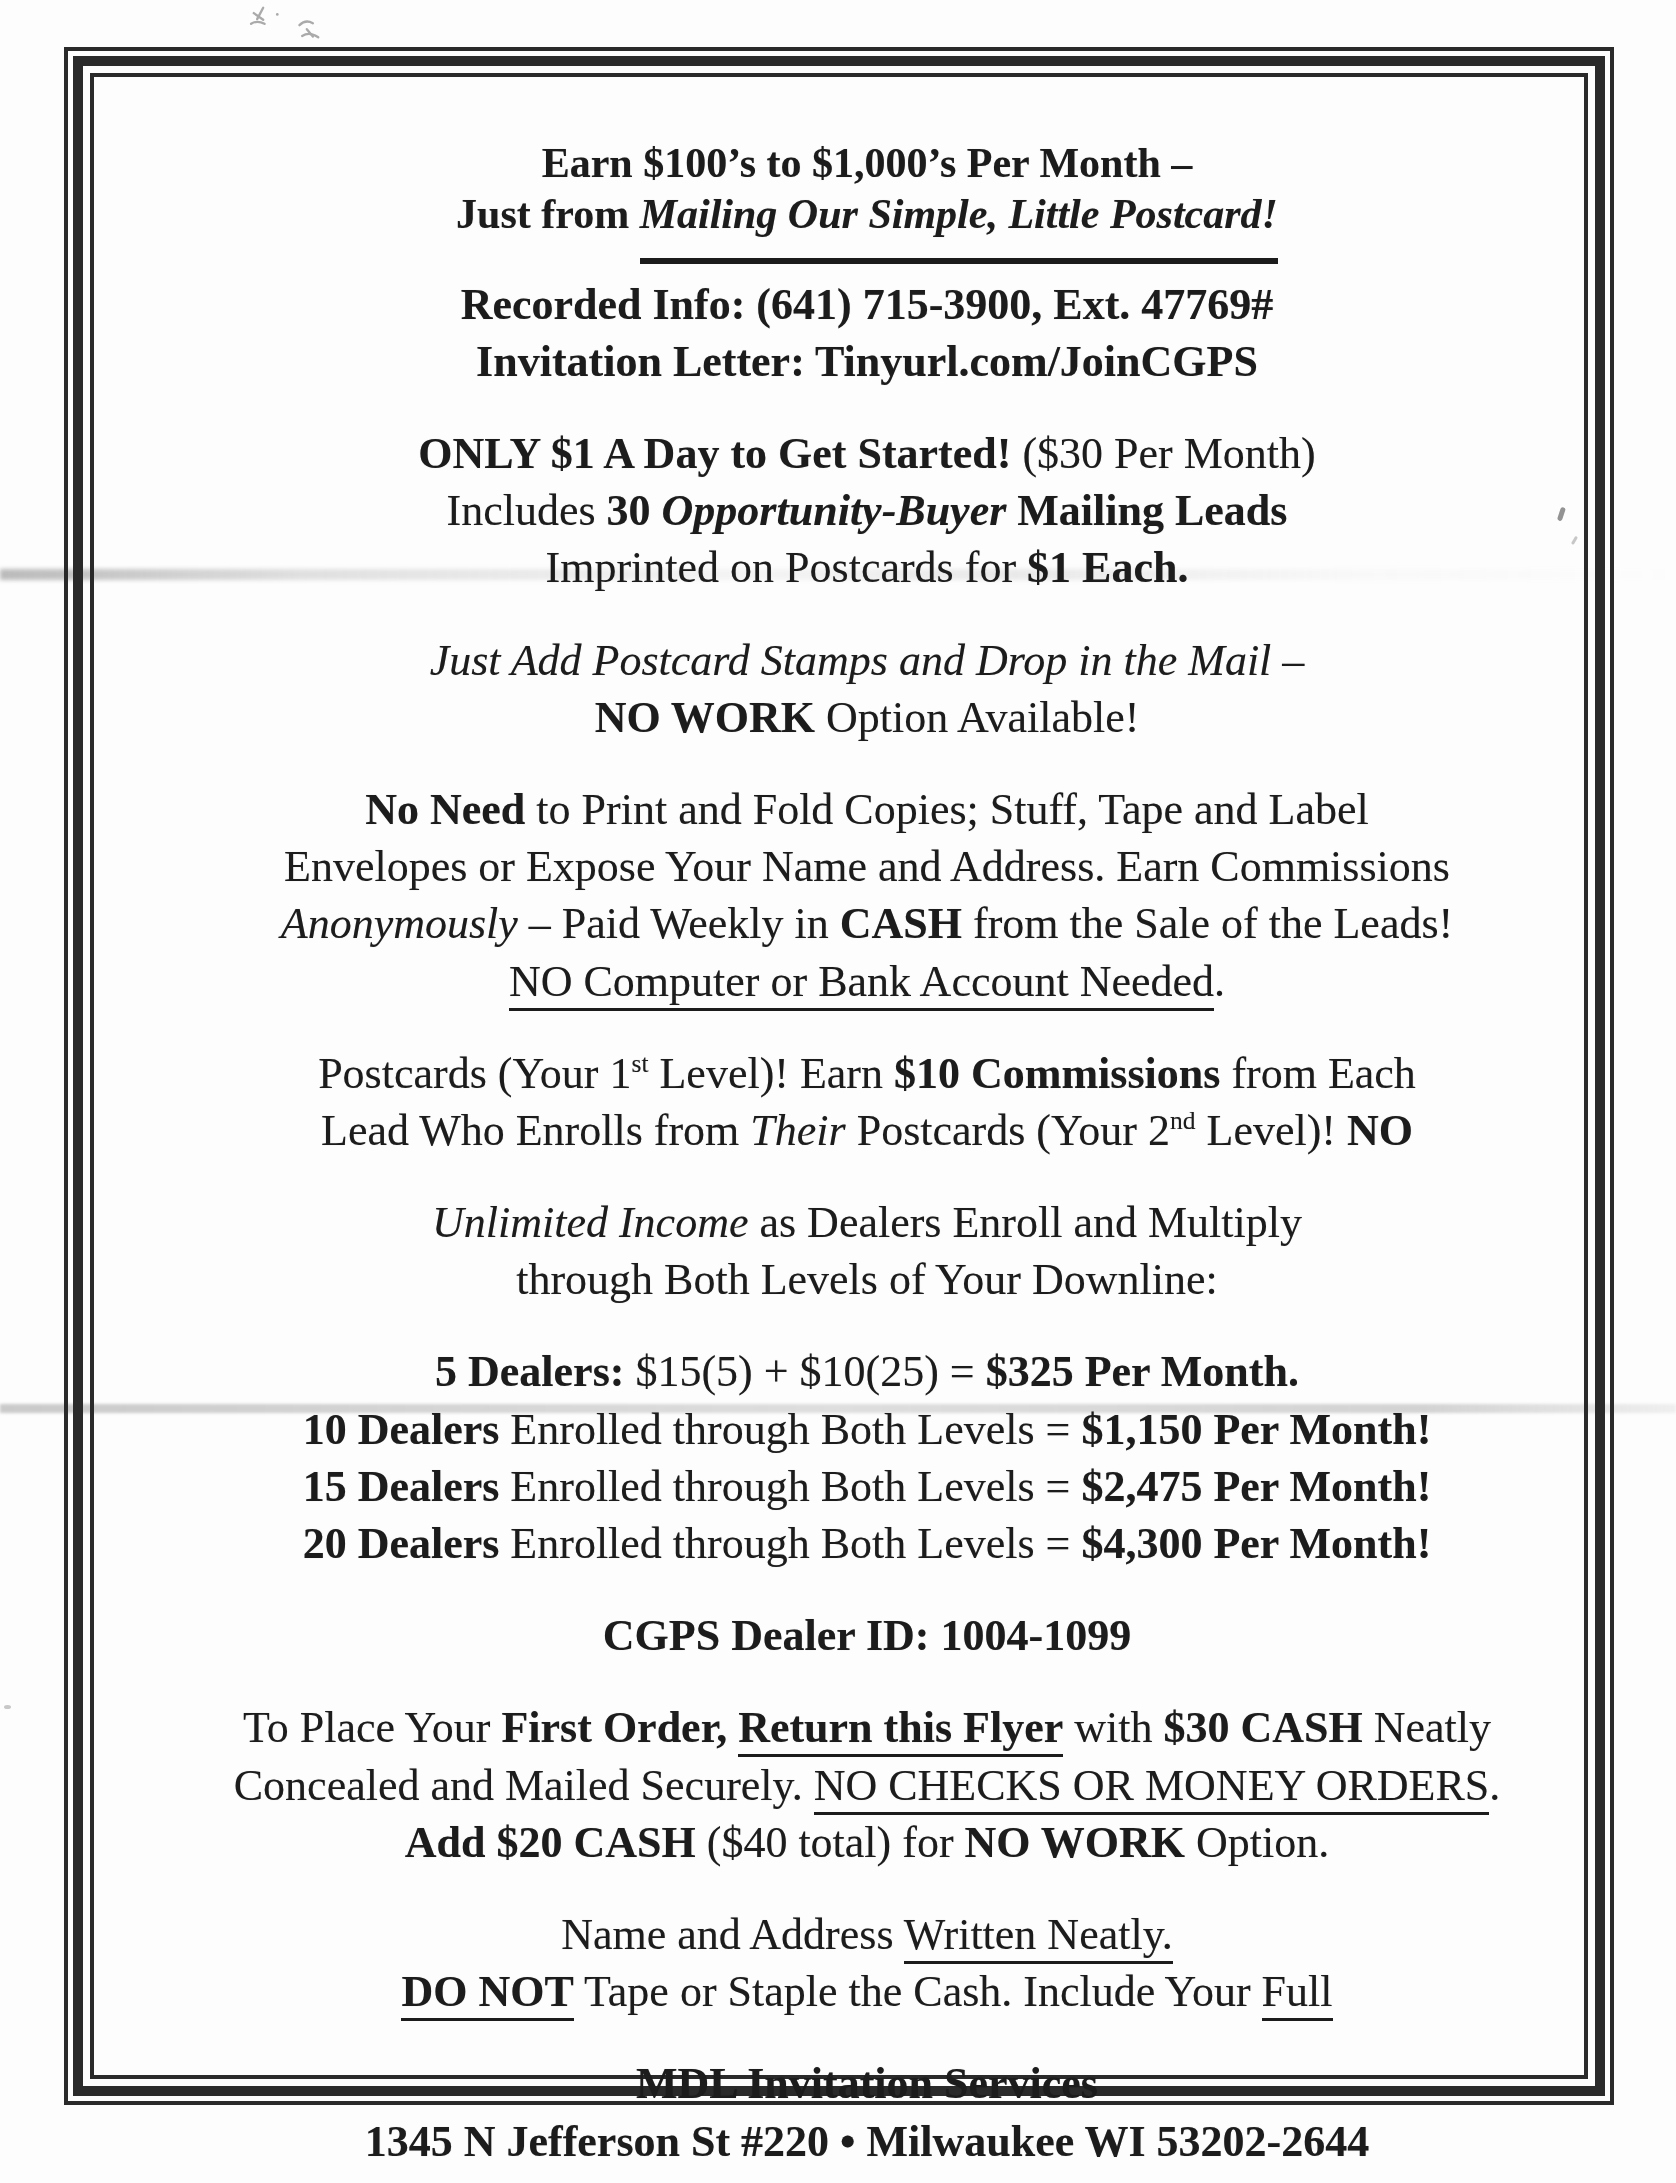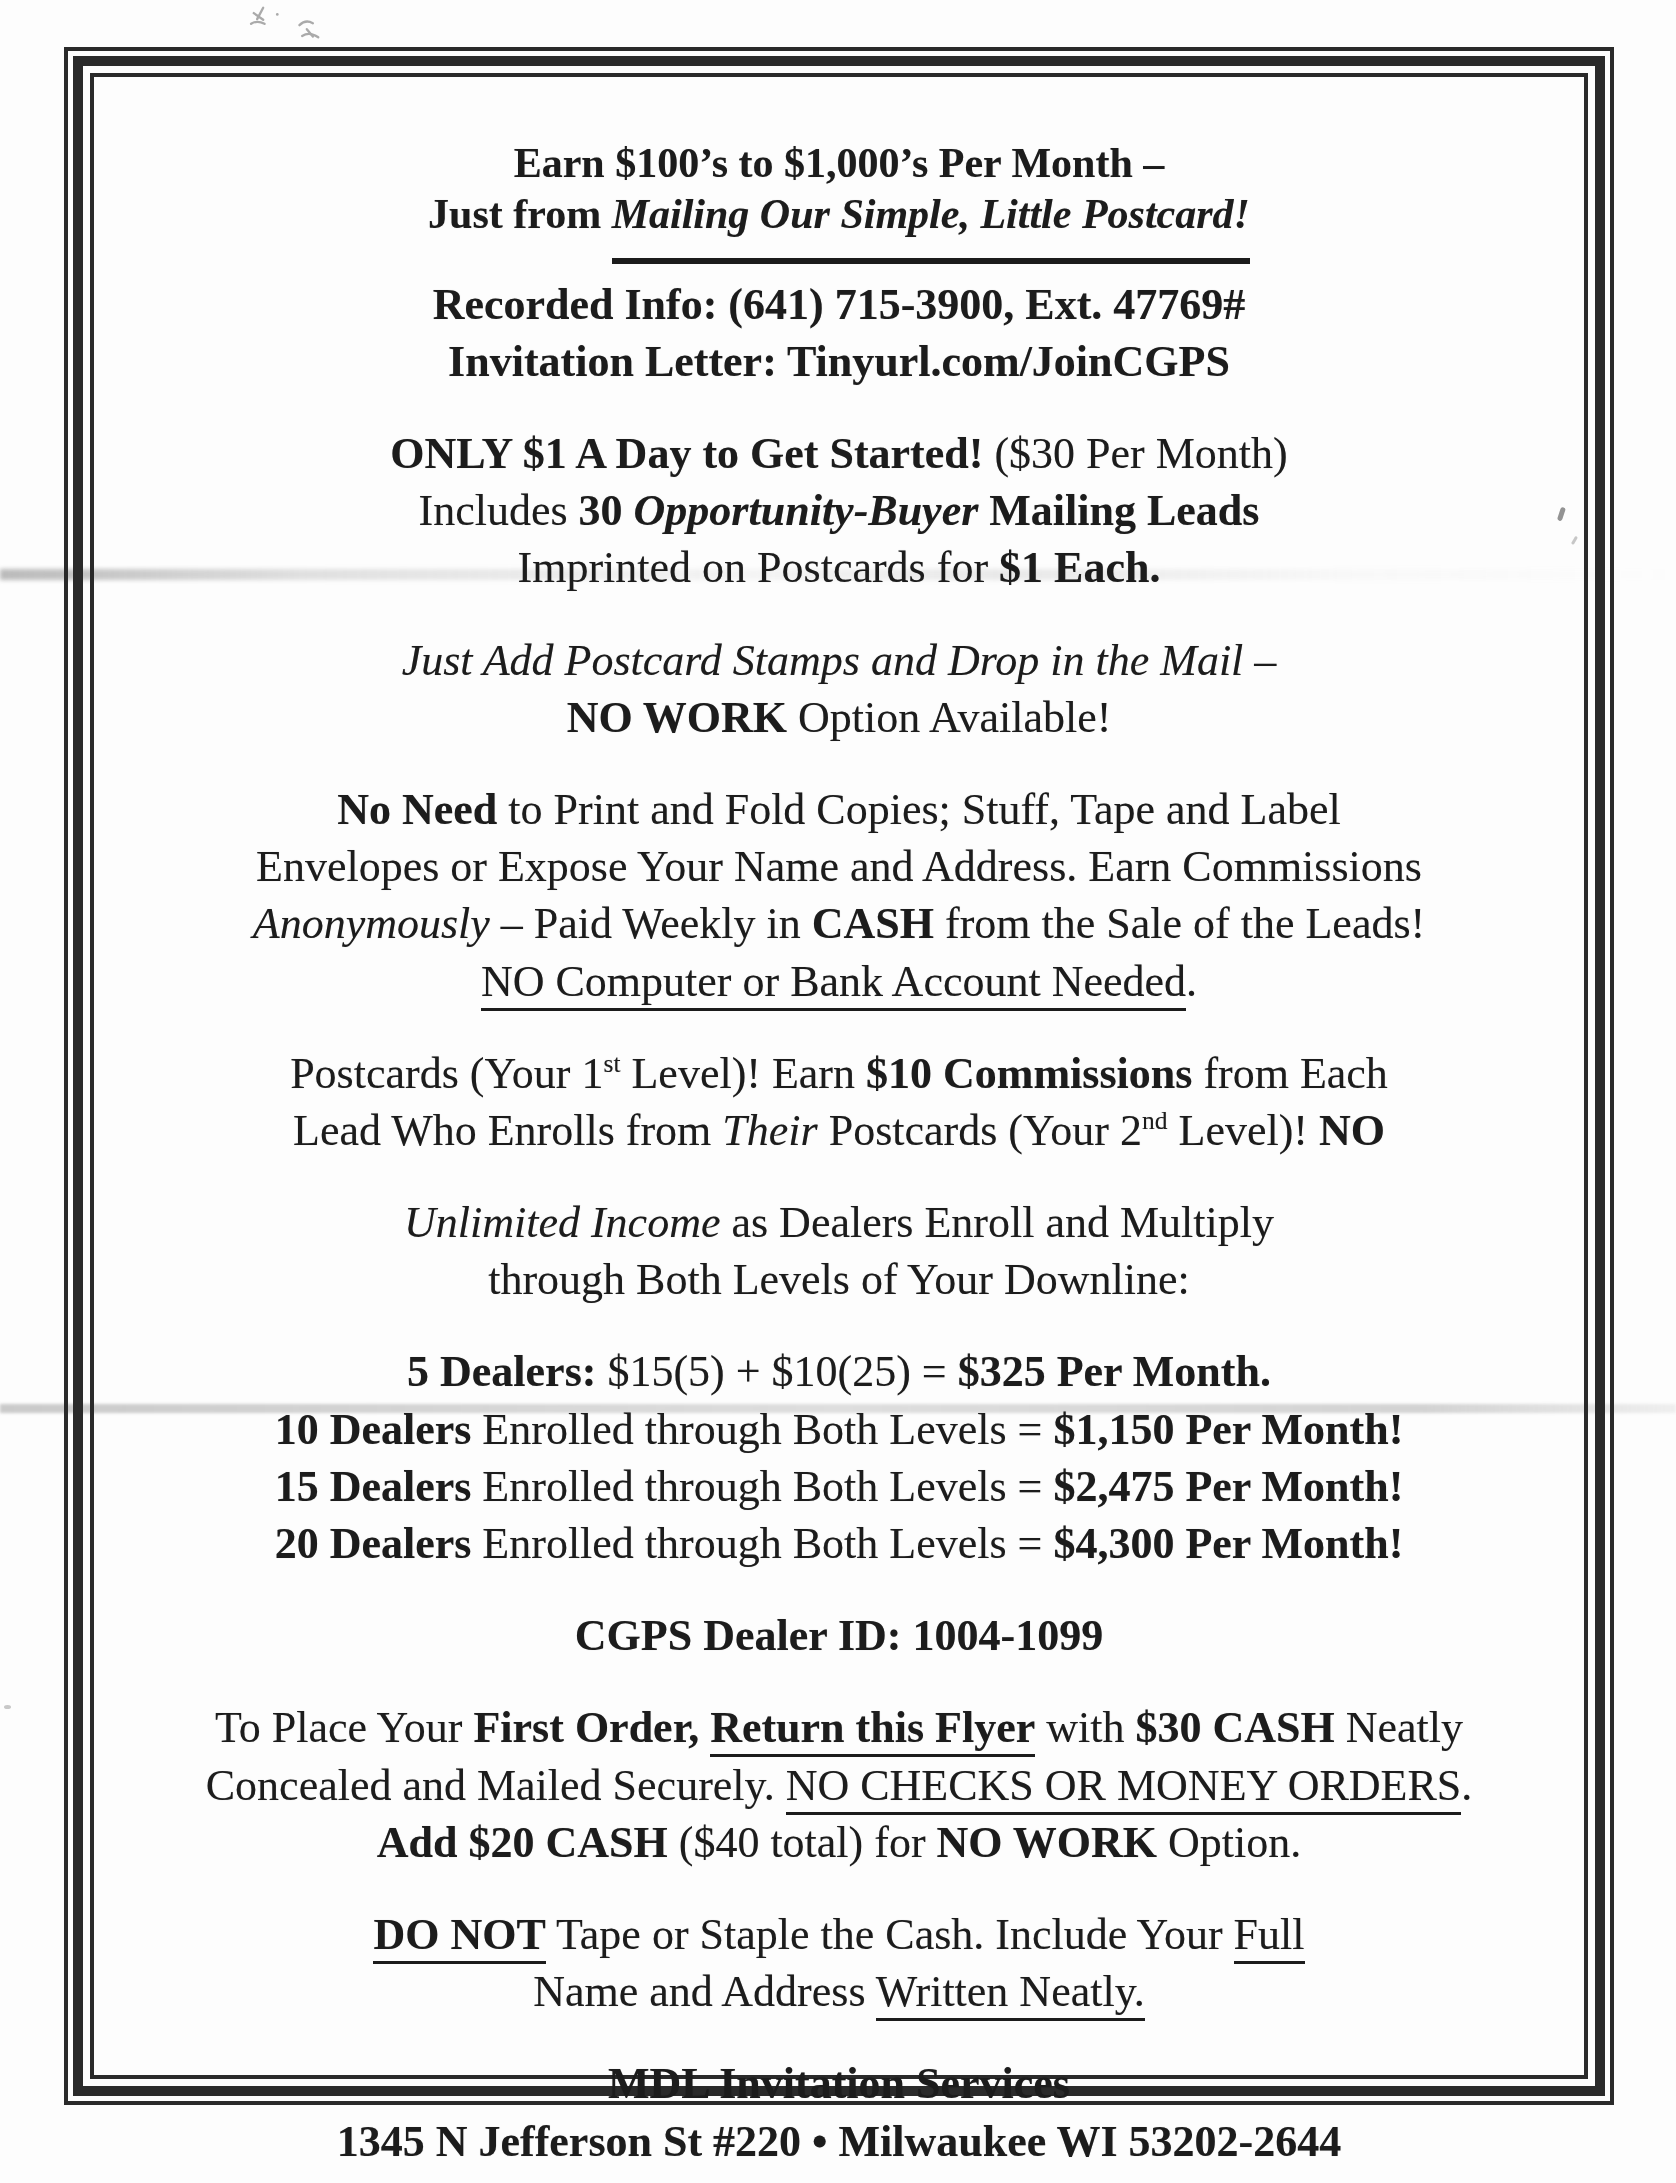--- a/index.html
+++ b/index.html
@@ -13,20 +13,21 @@
   .frame-outer{
     position:absolute;left:64px;top:47px;width:1550px;height:2058px;
     box-sizing:border-box;border:4.7px solid var(--border,#2a2a2a);padding:5.4px;
   }
   .frame-mid{width:100%;height:100%;box-sizing:border-box;border:10px solid var(--border,#2a2a2a);padding:6.8px;}
   .frame-inner{width:100%;height:100%;box-sizing:border-box;border:4.7px solid var(--border,#2a2a2a);}
   .content{
     box-sizing:border-box;width:100%;height:100%;
     padding:61px 27px 0 27px;text-align:center;
     text-shadow:0 0 0.7px rgba(25,25,25,.38);
+    margin-left:28px;
   }
   .para{margin:0 0 35px;font-size:44px;line-height:1.3;}
   .para.heading{font-size:42px;line-height:1.22;}
   .para:last-child{margin-bottom:0;}
   .line{display:block;white-space:nowrap;}
   .run{}
   .b{font-weight:700;}
   .i{font-style:italic;}
   .u{border-bottom:3.4px solid currentColor;padding-bottom:2px;}
   .heading .u{border-bottom-width:6px;padding-bottom:21px;}
@@ -117,22 +118,22 @@
             </p>
             <p class="para">
               <span class="line"><span class="run b">CGPS Dealer ID: 1004-1099</span></span>
             </p>
             <p class="para">
               <span class="line"><span class="run">To Place Your </span><span class="run b">First Order, </span><span class="run b u">Return this Flyer</span><span class="run"> with </span><span class="run b">$30 CASH</span><span class="run"> Neatly</span></span>
               <span class="line"><span class="run">Concealed and Mailed Securely. </span><span class="run u">NO CHECKS OR MONEY ORDERS</span><span class="run">.</span></span>
               <span class="line"><span class="run b">Add $20 CASH</span><span class="run"> ($40 total) for </span><span class="run b">NO WORK</span><span class="run"> Option.</span></span>
             </p>
             <p class="para">
+              <span class="line"><span class="run">Name and Address </span><span class="run u">Written Neatly.</span></span>
               <span class="line"><span class="run b u">DO NOT</span><span class="run"> Tape or Staple the Cash. Include Your </span><span class="run u">Full</span></span>
-              <span class="line"><span class="run">Name and Address </span><span class="run u">Written Neatly.</span></span>
             </p>
             <p class="para">
               <span class="line"><span class="run b">MDL Invitation Services</span></span>
               <span class="line"><span class="run b">1345 N Jefferson St #220 • Milwaukee WI 53202-2644</span></span>
             </p>
           </div>
       </div>
     </div>
   </div>
 

